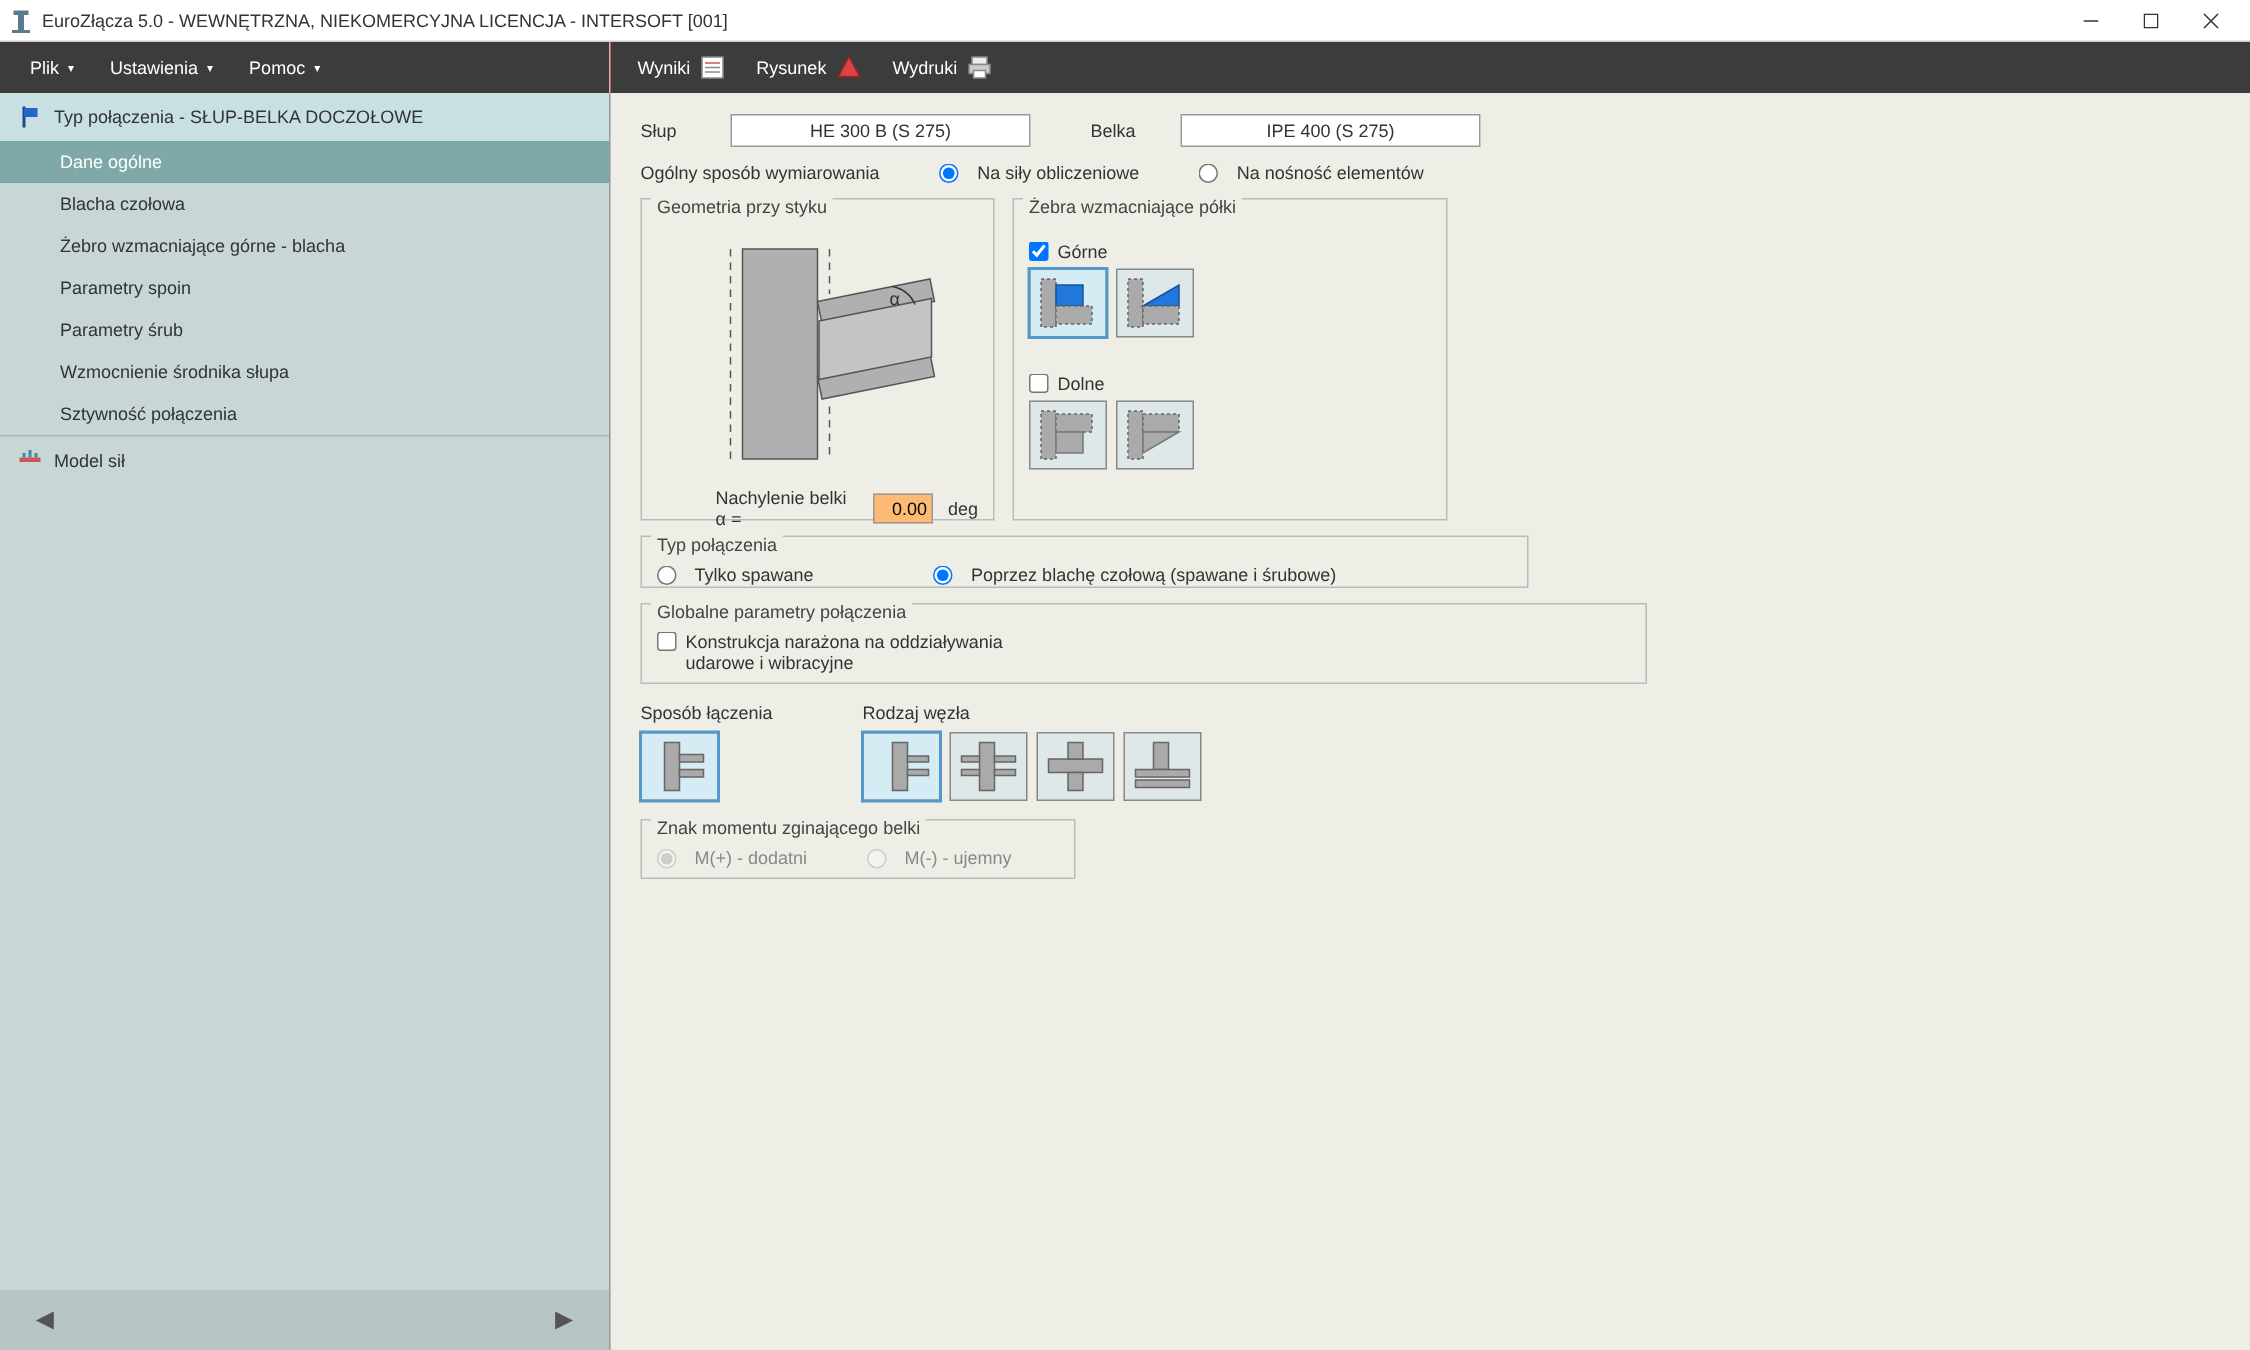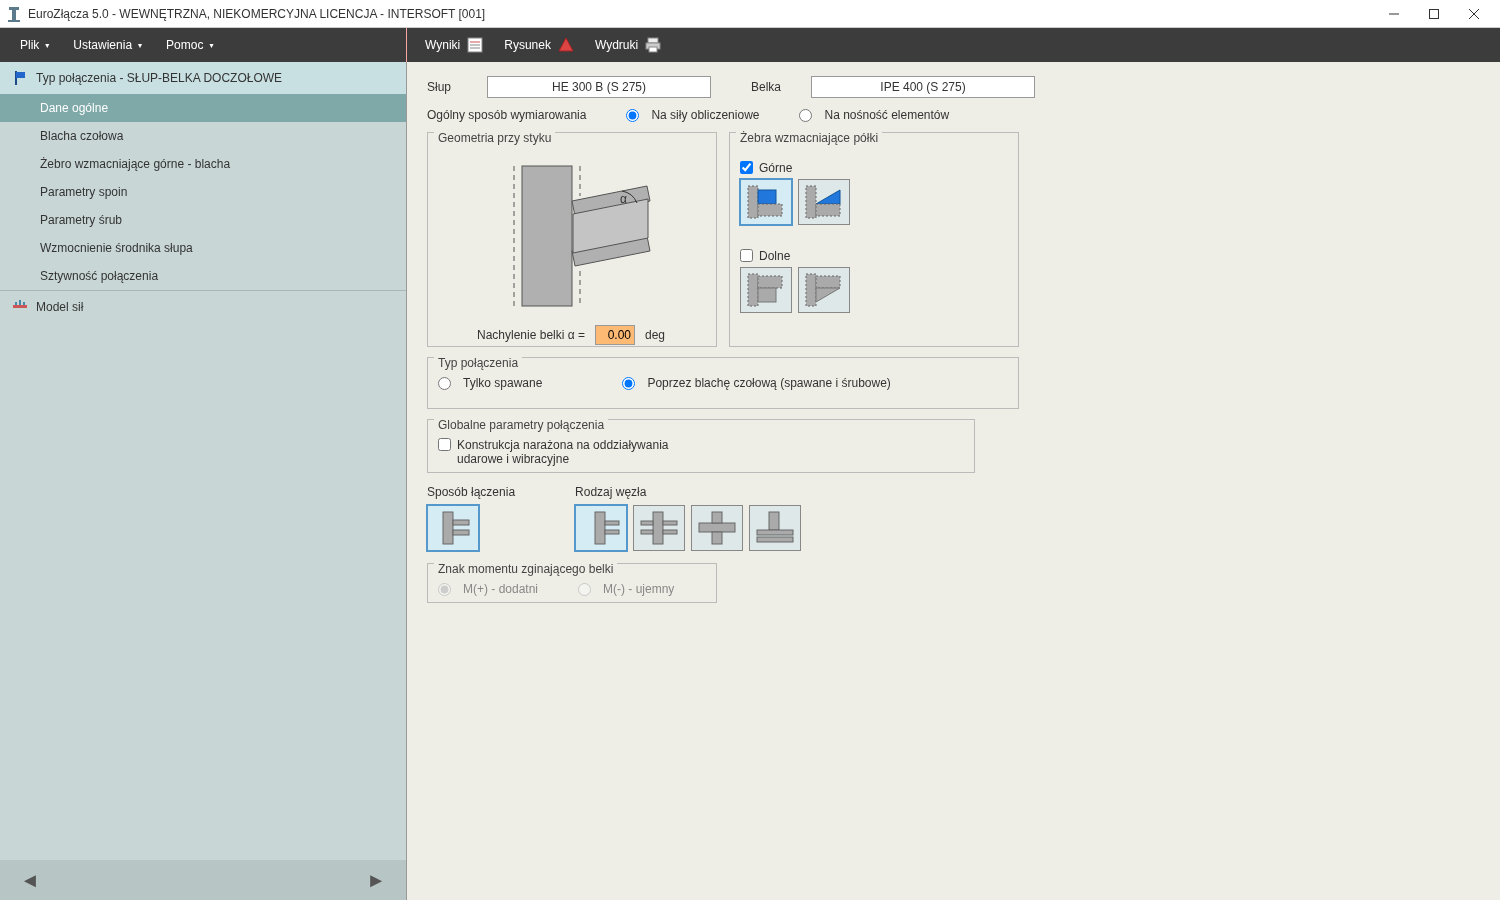--- a/index.html
+++ b/index.html
@@ -30,31 +30,31 @@
 .nav-item { padding: 7px 12px 7px 40px; color: #333; }
 .nav-item.active { background: #7fa8a8; color: #fff; }
 .side-header.sub { background: #c9d6d6; border-top: 1px solid #a8b8b8; }
 .side-footer { margin-top: auto; height: 40px; background: #b8c5c5; display: flex; align-items: center; justify-content: space-between; padding: 0 20px; }
 .arrow-btn { font-size: 20px; color: #555; }
 
 
 .content { flex: 1; padding: 14px 20px; overflow: auto; color: #333; }
 .row { display: flex; align-items: center; gap: 10px; margin-bottom: 10px; }
 .label-w { width: 50px; }
-.profile-box { width: 224px; height: 22px; border: 1px solid #999; background: #fff; text-align: center; line-height: 20px; }
+.profile-box { width: 200px; height: 22px; border: 1px solid #999; background: #fff; text-align: center; line-height: 20px; }
 .gap { width: 20px; }
 
 .fieldset { border: 1px solid #bbb; padding: 28px 10px 10px 10px; position: relative; background: #efeee6; }
 .fieldset > .legend { position: absolute; top: -2px; left: 6px; background: #efeee6; padding: 0 4px; font-size: 12px; color: #444; }
 .two-col { display: flex; gap: 12px; margin-bottom: 10px; }
 .two-col > * { }
-.geom-box { width: 290px; height: 215px; }
+.geom-box { width: 236px; height: 215px; }
 .zebra-box { width: 290px; height: 215px; }
 .typ-box { width: 592px; }
-.glob-box { width: 548px; padding-bottom: 6px; }
+.glob-box { width: 671px; padding-bottom: 6px; }
 
 .radio-line { display: flex; align-items: center; gap: 8px; }
 .radio-line input { margin-right: 4px; }
 .cb-line { display: flex; align-items: flex-start; gap: 6px; }
 
 .numfield { width: 40px; height: 20px; border: 1px solid #999; text-align: right; padding-right: 3px; background: #fdba74; }
 
 
 .thumb-row { display: flex; gap: 6px; margin-top: 4px; }
 .thumb { width: 52px; height: 46px; border: 1px solid #888; background: #dfe8e8; display: flex; align-items: center; justify-content: center; }
@@ -258,21 +258,21 @@
               <svg viewBox="0 0 40 36" width="40" height="36">
                 <rect x="2" y="2" width="10" height="32" fill="#aaa" stroke="#666" stroke-dasharray="2,2"></rect>
                 <rect x="12" y="4" width="24" height="12" fill="#aaa" stroke="#666" stroke-dasharray="2,2"></rect>
                 <polygon points="12,16 36,16 12,30" fill="#aaa" stroke="#777"></polygon>
               </svg>
             </div>
         </div>
       </div>
     </div>
 
-    <div class="fieldset typ-box" style="margin-bottom:10px; padding-top:18px; padding-bottom:18px;">
+    <div class="fieldset typ-box" style="margin-bottom:10px; padding-top:18px; padding-bottom:1px;">
       <div class="legend">Typ połączenia</div>
       <div class="row" style="gap:80px; margin:0;">
         <label class="radio-line">
             <input type="radio" style="">
             <span>Tylko spawane</span>
           </label>
         <label class="radio-line">
             <input type="radio" checked="" style="">
             <span>Poprzez blachę czołową (spawane i śrubowe)</span>
           </label>

